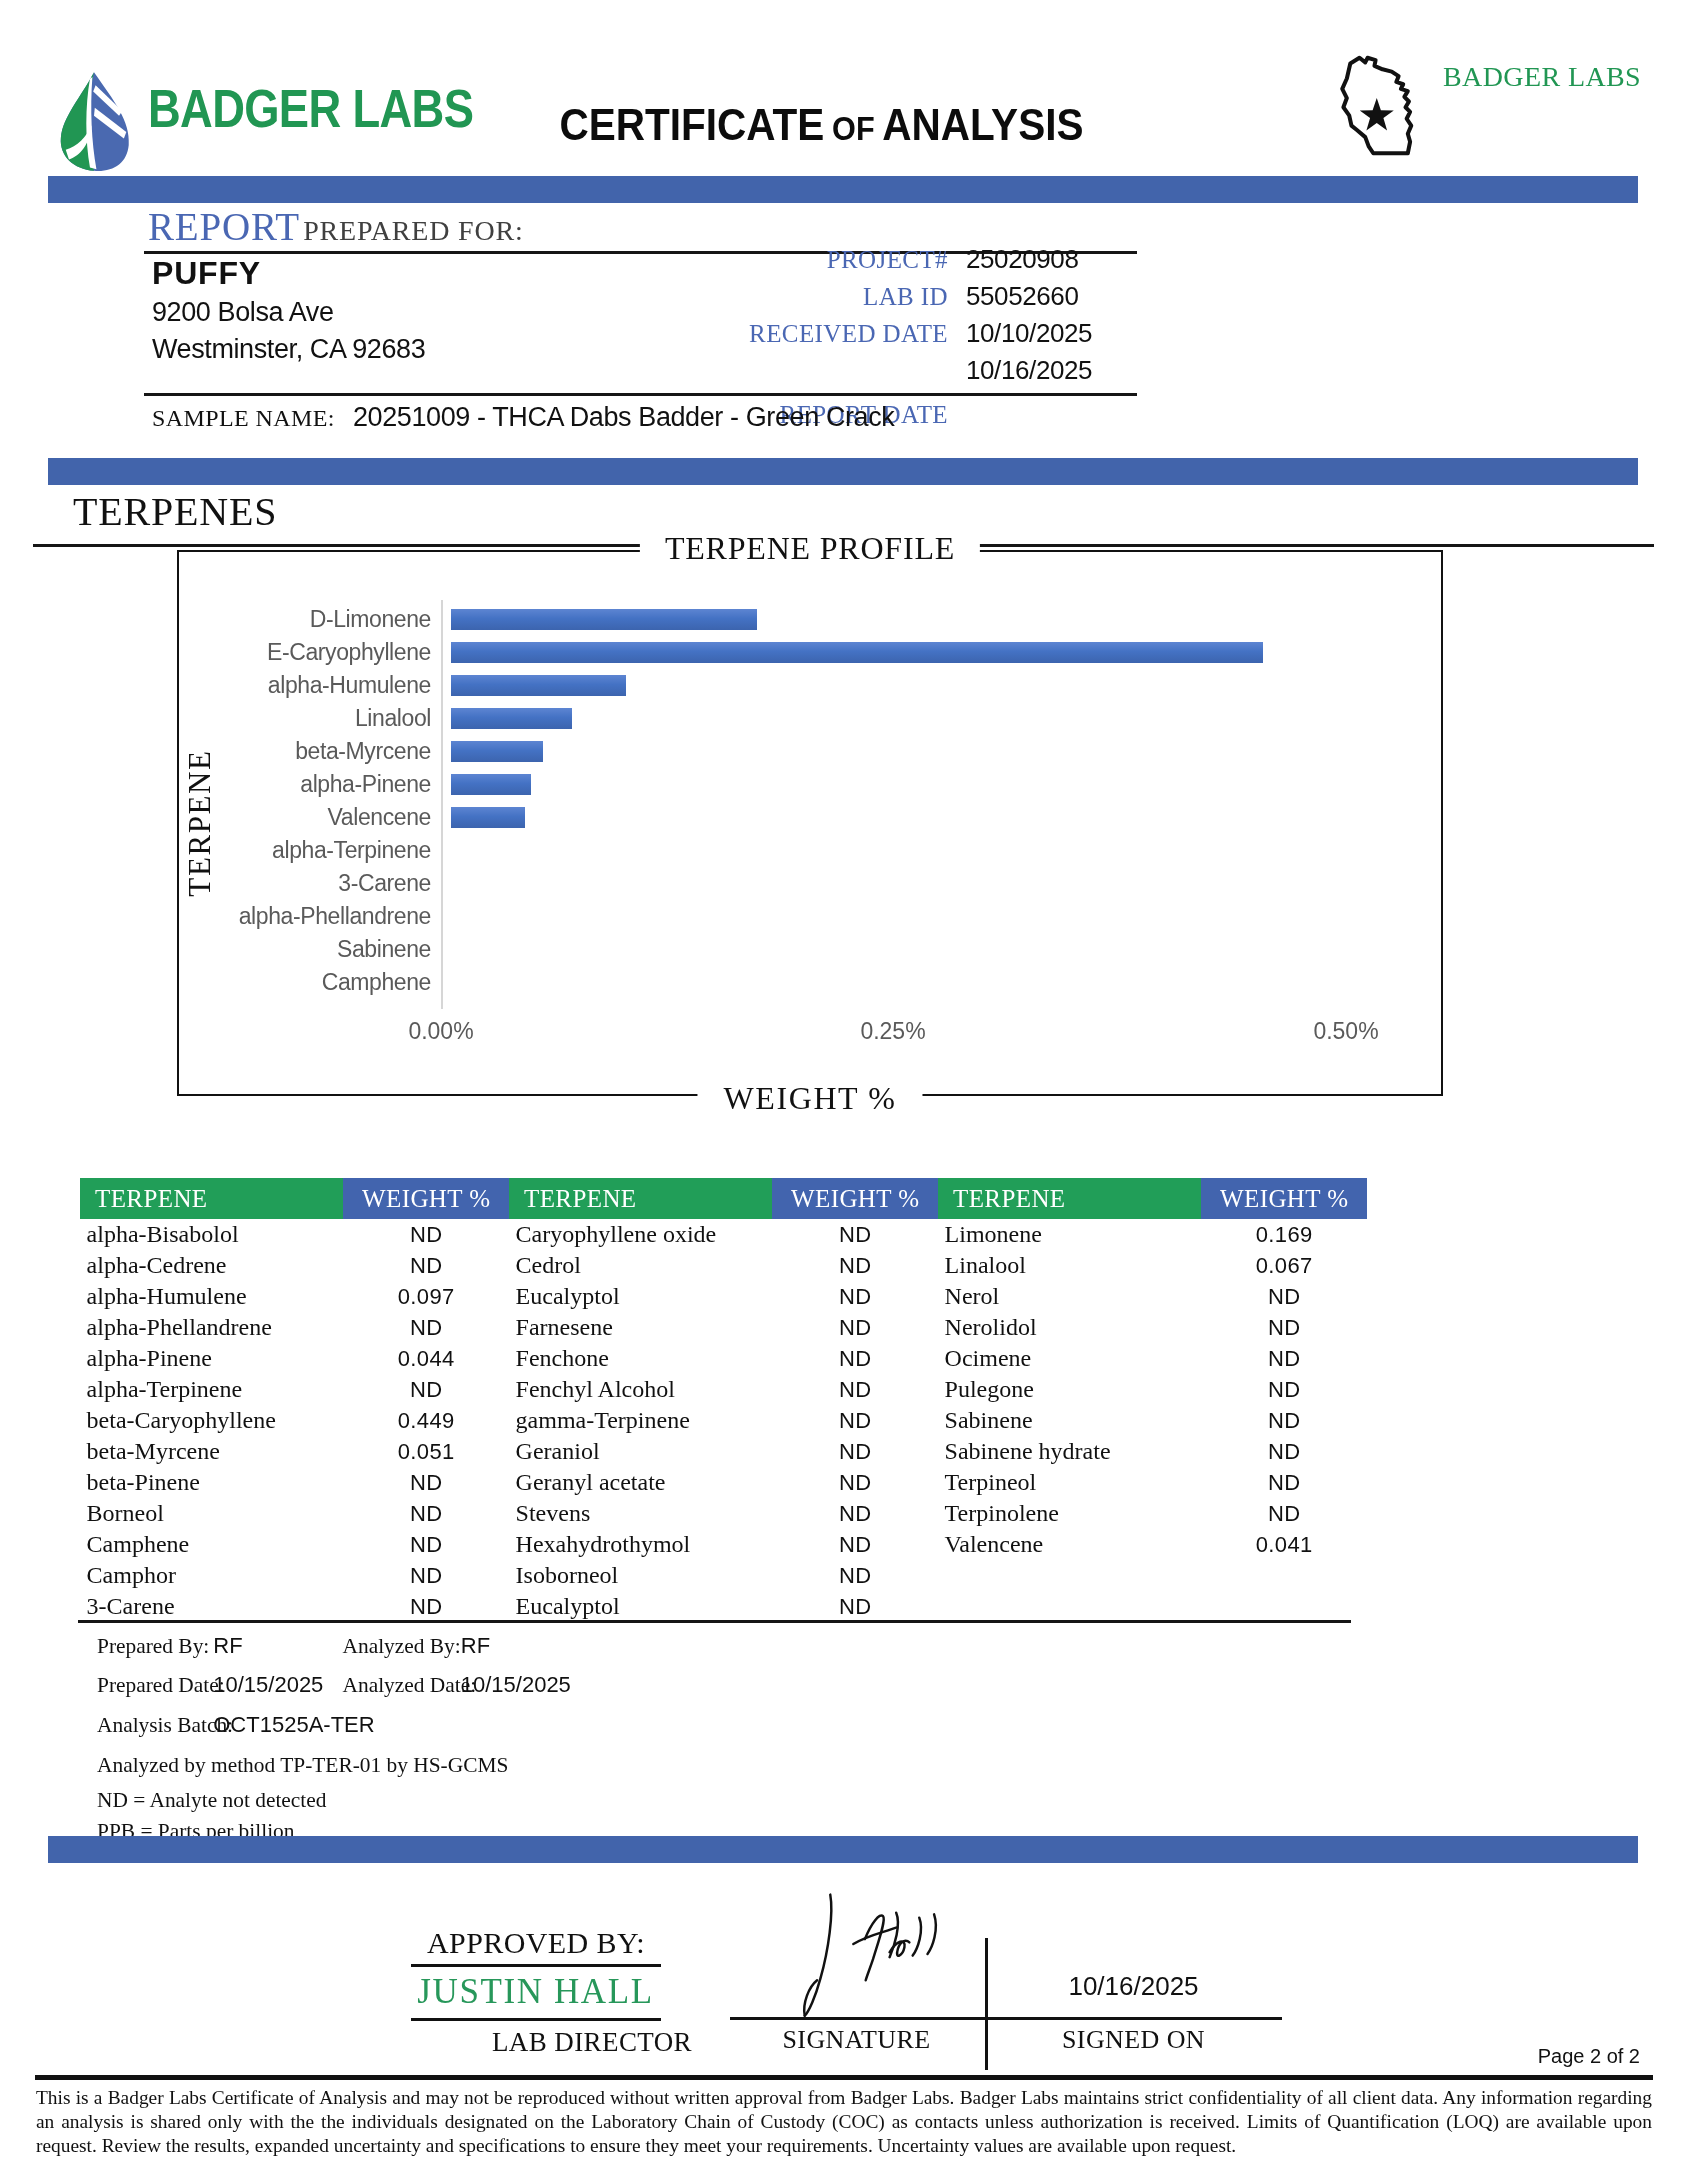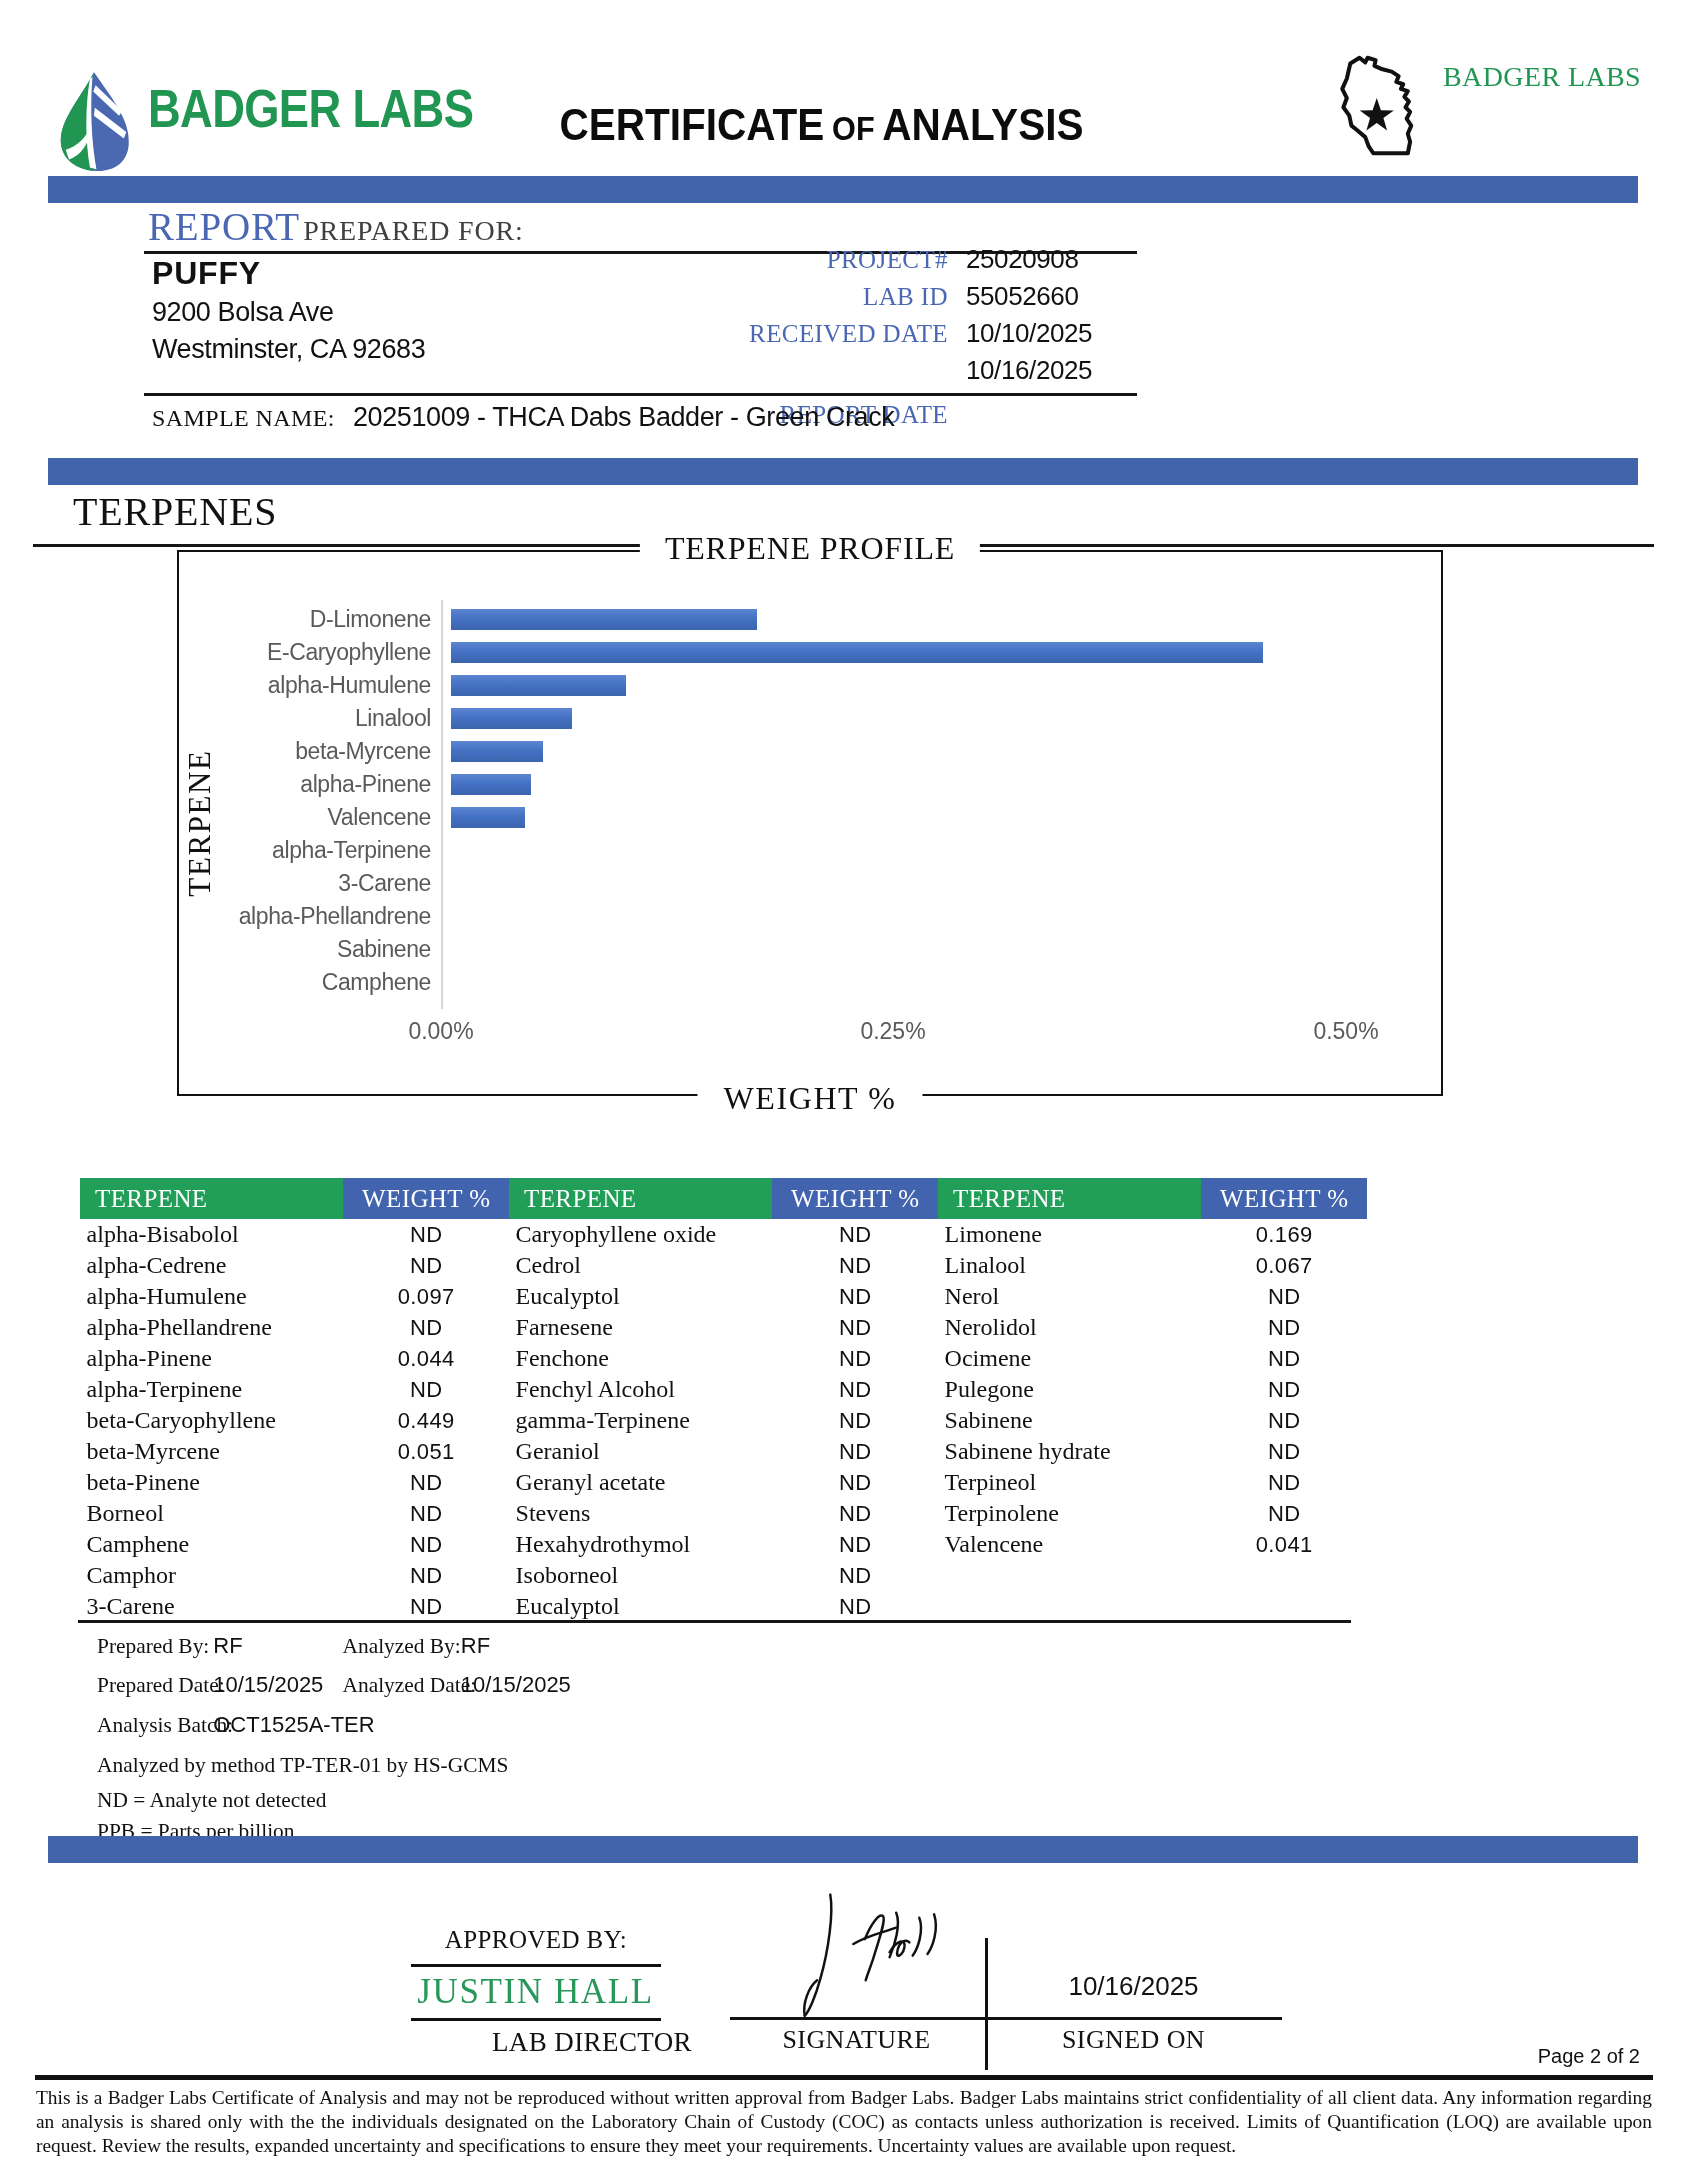--- a/index.html
+++ b/index.html
@@ -112,21 +112,21 @@
   
   .meta-row { left:97px; white-space:nowrap; }
   .m0 { top:1633px; } .m1 { top:1672px; } .m2 { top:1712px; }
   .mlabel { display:inline-block; font-size:21.4px; }
   .l1 { width:113px; } .v1 { display:inline-block; width:126px; } .l2 { width:115px; }
   .mval { font-family:"Liberation Sans", sans-serif; font-size:22px; letter-spacing:0px; }
   .note { left:97px; font-size:21.4px; }
   .n0 { top:1753px; } .n1 { top:1788px; } .n2 { top:1819px; }
 
   
-  .approved-by { left:404px; top:1926px; width:264px; text-align:center; font-size:25px; letter-spacing:0.4px; }
+  .approved-by { left:404px; top:1926px; width:264px; text-align:center; font-size:30px; letter-spacing:0.4px; }
   .appr-line-a { left:411px; top:1964px; width:250px; height:3.3px; background:#111; }
   .approver { left:379px; top:1972px; width:313px; text-align:center; font-size:35px; color:#27975a; letter-spacing:1.6px; }
   .appr-line-b { left:411px; top:2018px; width:250px; height:3.3px; background:#111; }
   .lab-director { left:379px; top:2027px; width:313px; text-align:right; font-size:27px; letter-spacing:0.4px; }
   .sig-svg { left:766px; top:1888px; width:206px; height:136px; }
   .sig-line { left:730px; top:2017px; width:552px; height:3.3px; background:#111; }
   .sig-vline { left:985px; top:1938px; width:2.5px; height:132px; background:#111; }
   .signature-lb { left:741px; top:2025px; width:231px; text-align:center; font-size:26px; letter-spacing:0.4px; }
   .signed-on-lb { left:1018px; top:2025px; width:231px; text-align:center; font-size:26px; letter-spacing:0.4px; }
   .signed-date { left:1018px; top:1971px; width:231px; text-align:center; font-family:"Liberation Sans", sans-serif; font-size:26px; }

